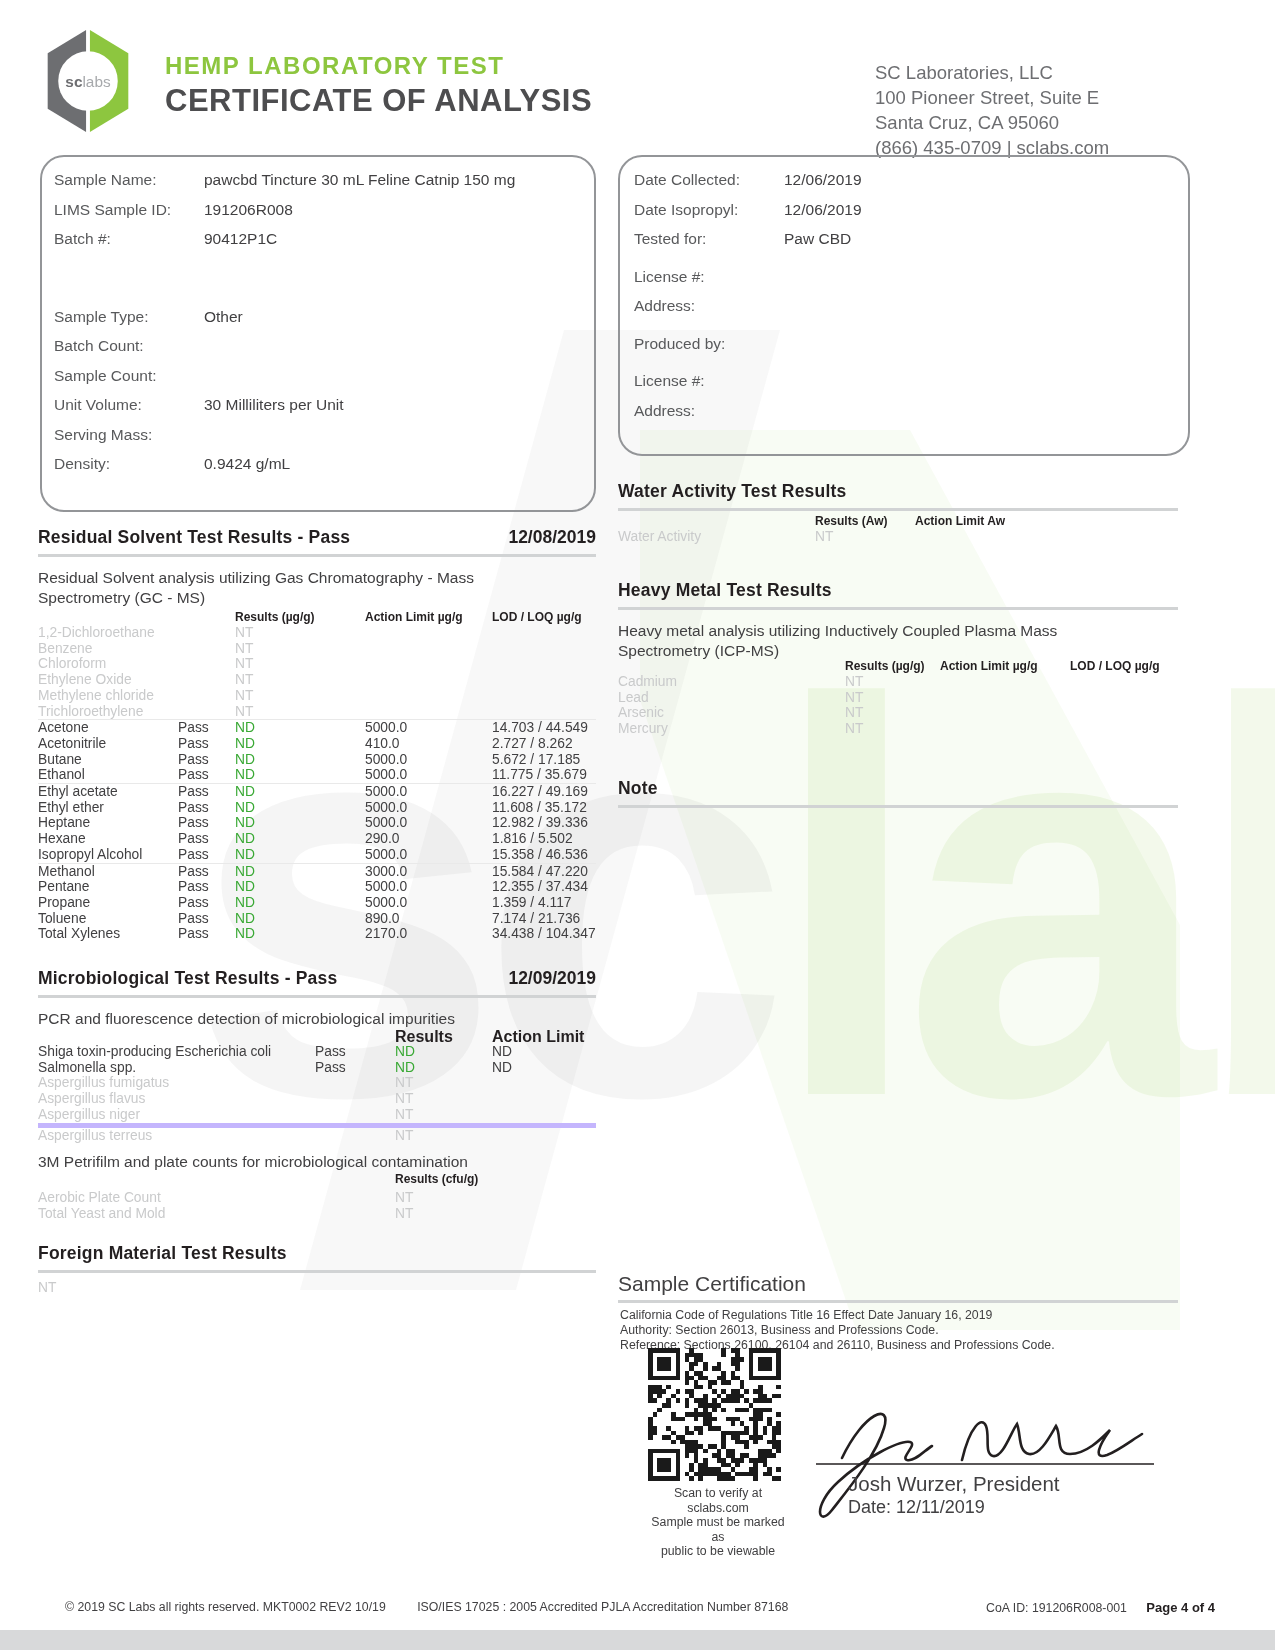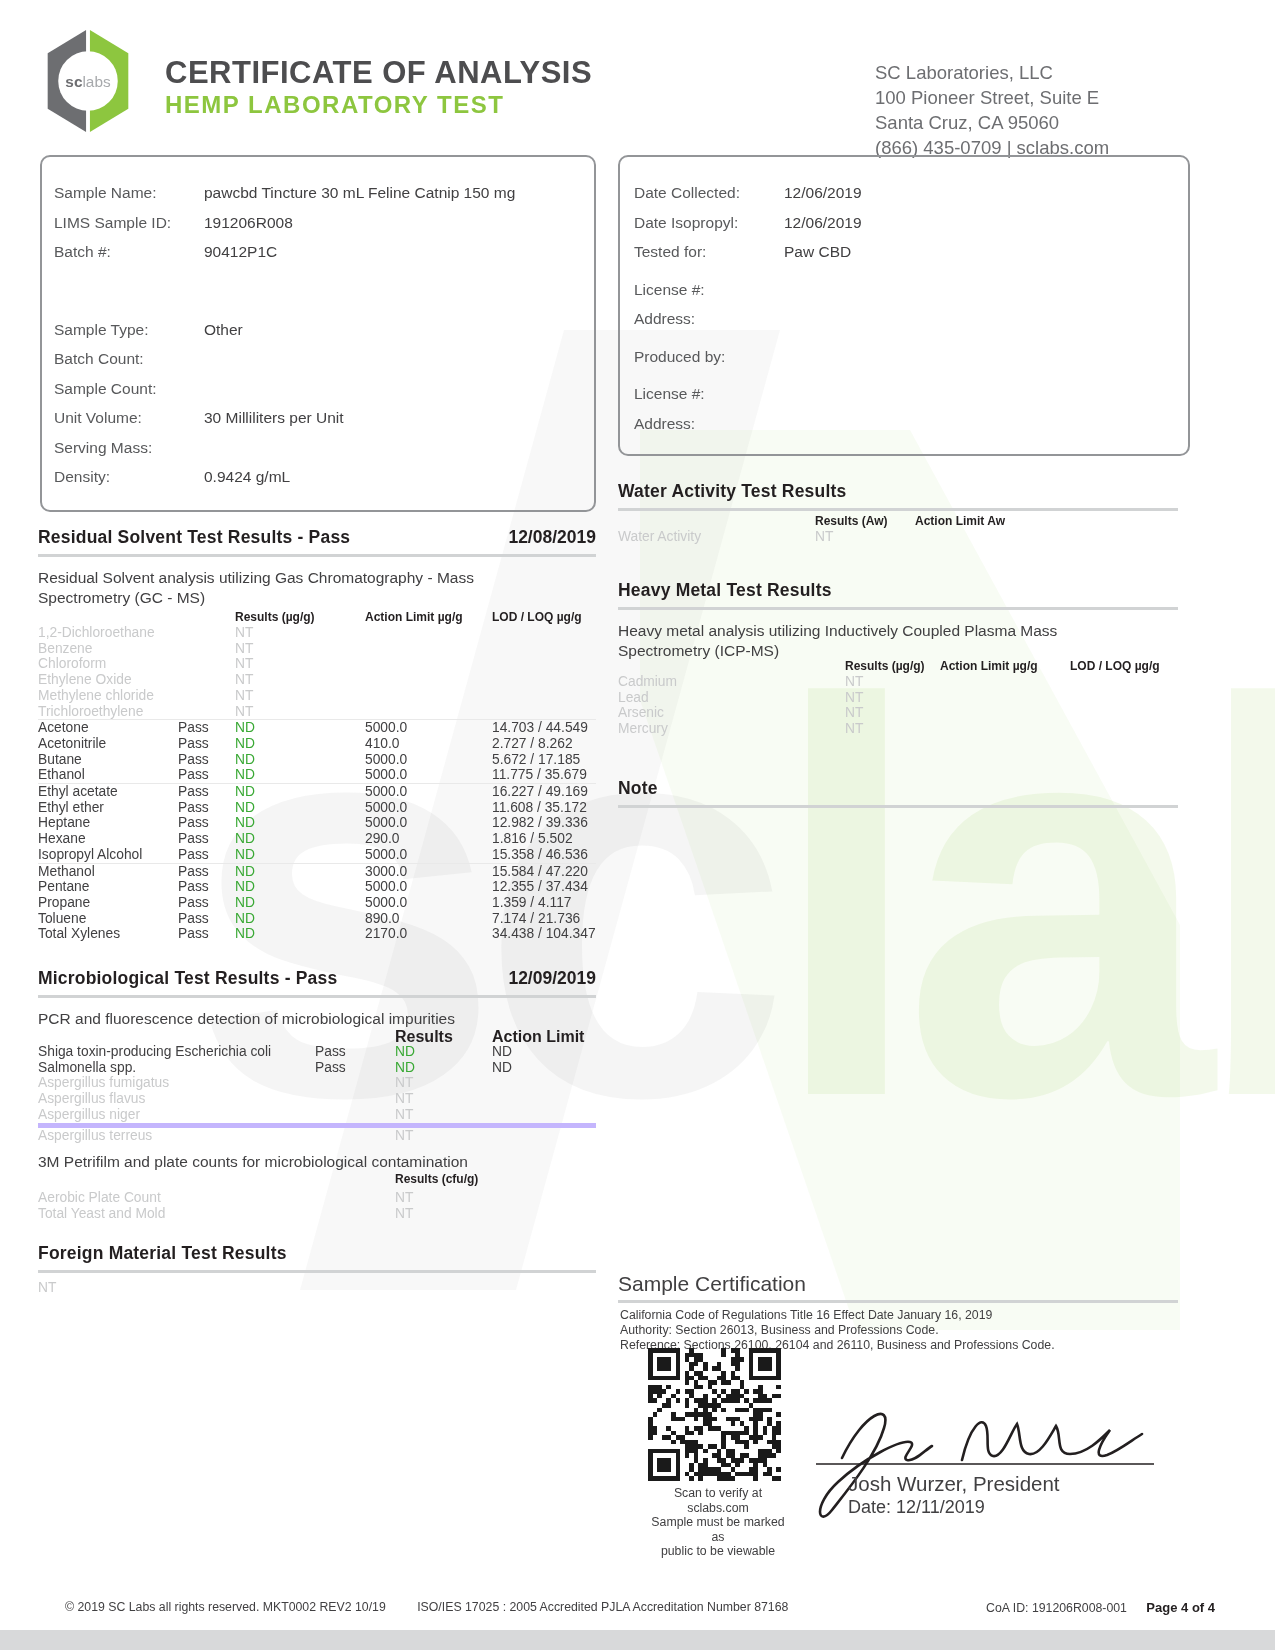--- a/index.html
+++ b/index.html
@@ -15,21 +15,21 @@
            white-space:nowrap;}
   #wm-text .g1{color:rgba(109,110,113,0.07);}
   #wm-text .g2{color:rgba(141,198,63,0.10);}
   
   #logo{position:absolute;left:40px;top:28px;width:96px;height:106px;}
   #head-titles{position:absolute;left:165px;top:52px;}
   #head-line1{font-size:24px;font-weight:bold;letter-spacing:1.5px;color:#8dc63f;}
   #head-line2{font-size:31px;font-weight:bold;letter-spacing:0.5px;color:#4d4d4f;margin-top:3px;}
   #lab-address{position:absolute;left:875px;top:60px;font-size:18.5px;line-height:25px;color:#6d6e71;}
   
-  .info-box{position:absolute;border:2.5px solid #939598;border-radius:10px;padding:26px 12px;box-sizing:border-box;}
+  .info-box{position:absolute;border:2.5px solid #939598;border-radius:24px;padding:13px 12px;box-sizing:border-box;}
   #sample-box{left:40px;top:155px;width:556px;height:357px;}
   #order-box{left:618px;top:155px;width:572px;height:301px;padding-left:14px;}
   .field{display:flex;margin-bottom:10px;font-size:15.5px;line-height:19.5px;}
   .field .lbl{width:150px;flex-shrink:0;color:#58595b;}
   .field .val{color:#414042;max-width:330px;}
   .gap-lg{margin-top:18px;}
   .spacer48{height:48px;}
   
   .sec{position:absolute;}
   .lcol{left:38px;width:558px;}
@@ -90,22 +90,22 @@
   <div class="wm" id="wm-green"></div>
   <div class="wm" id="wm-text"><span class="g1">sc</span><span class="g2">labs</span></div>
 
   <svg id="logo" viewBox="0 0 100 110">
     <polygon points="48,2 8,26 8,84 48,108" fill="#6d6e71"></polygon>
     <polygon points="52,2 92,26 92,84 52,108" fill="#8dc63f"></polygon>
     <circle cx="50" cy="55" r="31" fill="#ffffff"></circle>
     <text x="50" y="61" text-anchor="middle" font-size="16" font-family="Liberation Sans, sans-serif" fill="#6d6e71" font-weight="bold">sc<tspan fill="#a7a9ac" font-weight="normal">labs</tspan></text>
   </svg>
   <div id="head-titles">
+    <div id="head-line1">HEMP LABORATORY TEST</div>
     <div id="head-line2">CERTIFICATE OF ANALYSIS</div>
-    <div id="head-line1">HEMP LABORATORY TEST</div>
   </div>
   <div id="lab-address">
     <div>SC Laboratories, LLC</div>
     <div>100 Pioneer Street, Suite E</div>
     <div>Santa Cruz, CA 95060</div>
     <div>(866) 435-0709  |  sclabs.com</div>
   </div>
 
   <div class="info-box" id="sample-box">
     <div class="field">

